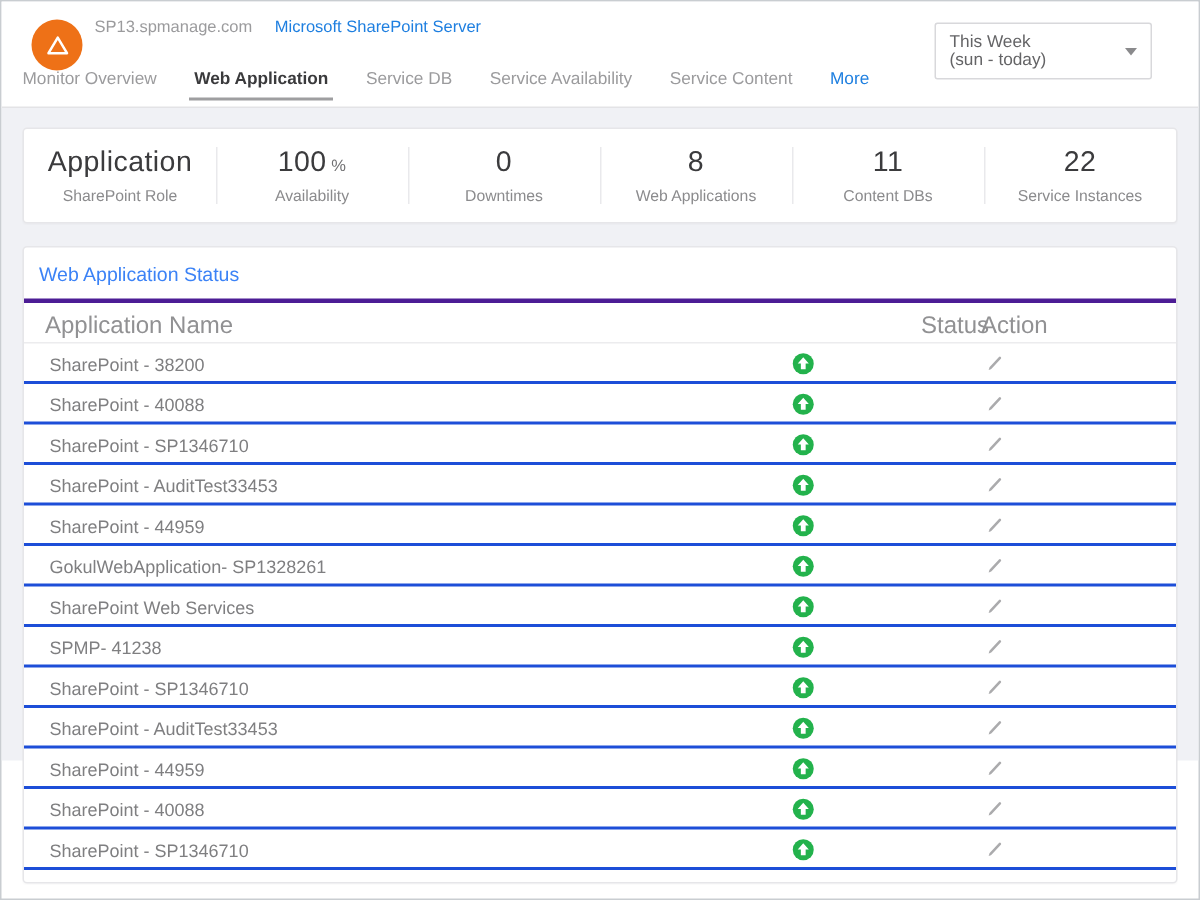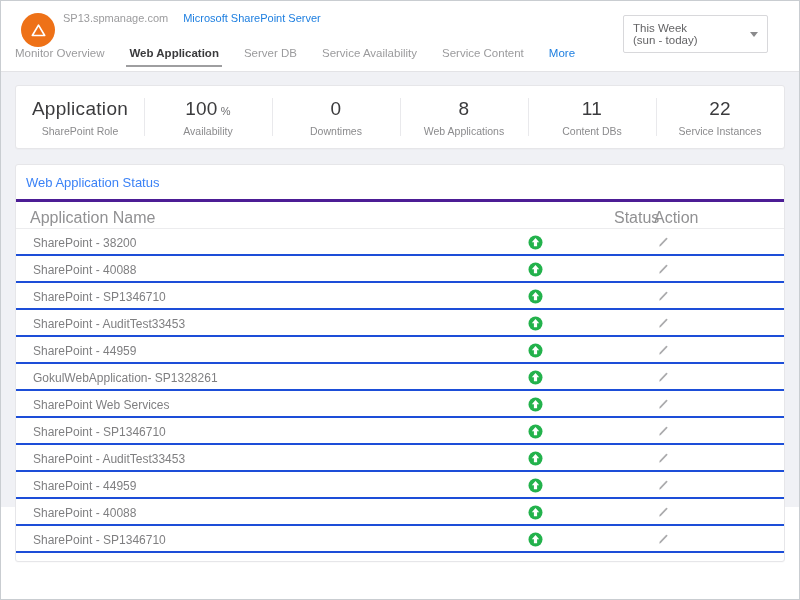--- a/index.html
+++ b/index.html
@@ -122,21 +122,21 @@
   </div>
   <div class="period-select">
     <span>This Week (sun - today)</span>
     <span class="caret"></span>
   </div>
 </div>
 
 <div class="tab-bar">
     <div class="tab">Monitor Overview</div>
     <div class="tab active">Web Application</div>
-    <div class="tab">Server DB</div>
+    <div class="tab">Service DB</div>
     <div class="tab">Service Availability</div>
     <div class="tab">Service Content</div>
     <div class="tab accent">More</div>
   </div>
 
 <div class="content">
 
   <div class="stats-card">
       <div class="stat">
       <div class="stat-value">
@@ -283,20 +283,35 @@
         </svg>
       </span>
       <span class="action-edit">
         <svg width="14" height="14" viewBox="0 0 14 14">
           <path d="M4.4 10.2 L10.6 3.6" stroke="#ababad" stroke-width="1.7" stroke-linecap="round"></path>
           <path d="M3.1 11.6 L4.6 11.2 L3.6 10.2 Z" fill="#ababad"></path>
         </svg>
       </span>
     </div>
         <div class="trow">
+      <span class="tname">SPMP- 41238</span>
+      <span class="status-up">
+        <svg width="15" height="15" viewBox="0 0 15 15">
+          <circle cx="7.5" cy="7.5" r="7" fill="#23b24c"></circle>
+          <path d="M7.5 3.1 L11.2 7.3 H9.1 V11.2 H5.9 V7.3 H3.8 Z" fill="#ffffff"></path>
+        </svg>
+      </span>
+      <span class="action-edit">
+        <svg width="14" height="14" viewBox="0 0 14 14">
+          <path d="M4.4 10.2 L10.6 3.6" stroke="#ababad" stroke-width="1.7" stroke-linecap="round"></path>
+          <path d="M3.1 11.6 L4.6 11.2 L3.6 10.2 Z" fill="#ababad"></path>
+        </svg>
+      </span>
+    </div>
+        <div class="trow">
       <span class="tname">SharePoint - SP1346710</span>
       <span class="status-up">
         <svg width="15" height="15" viewBox="0 0 15 15">
           <circle cx="7.5" cy="7.5" r="7" fill="#23b24c"></circle>
           <path d="M7.5 3.1 L11.2 7.3 H9.1 V11.2 H5.9 V7.3 H3.8 Z" fill="#ffffff"></path>
         </svg>
       </span>
       <span class="action-edit">
         <svg width="14" height="14" viewBox="0 0 14 14">
           <path d="M4.4 10.2 L10.6 3.6" stroke="#ababad" stroke-width="1.7" stroke-linecap="round"></path>

